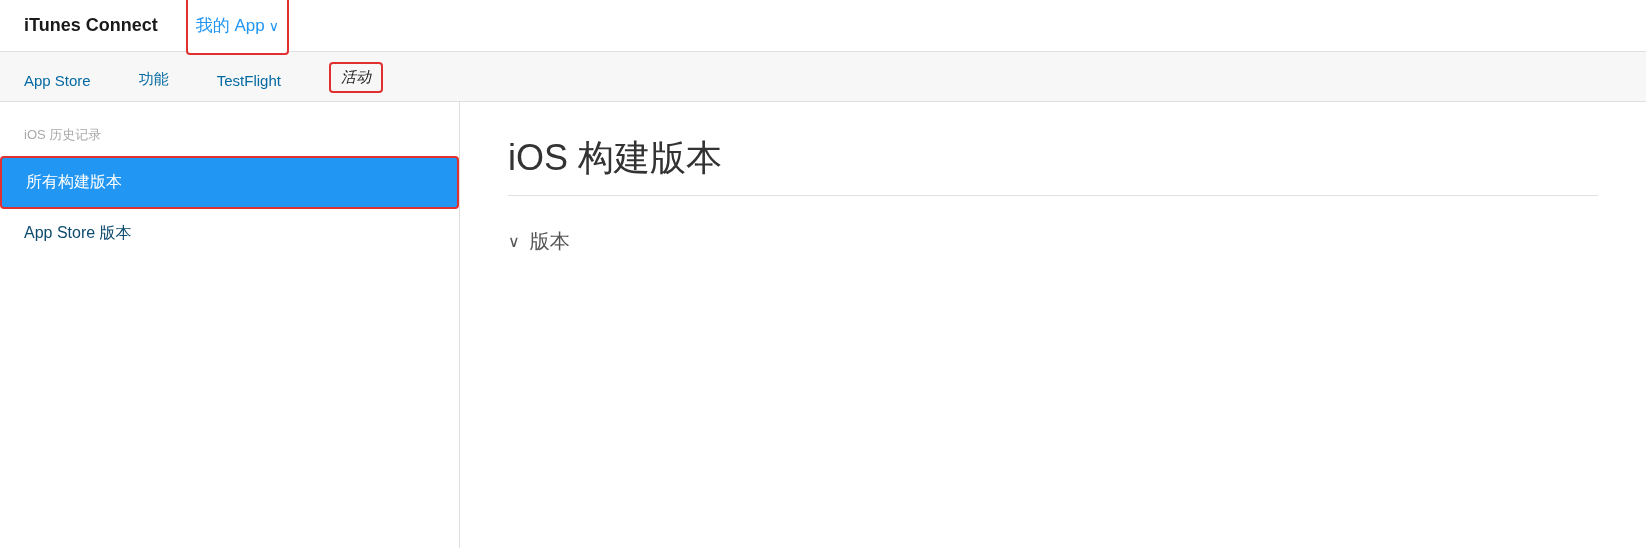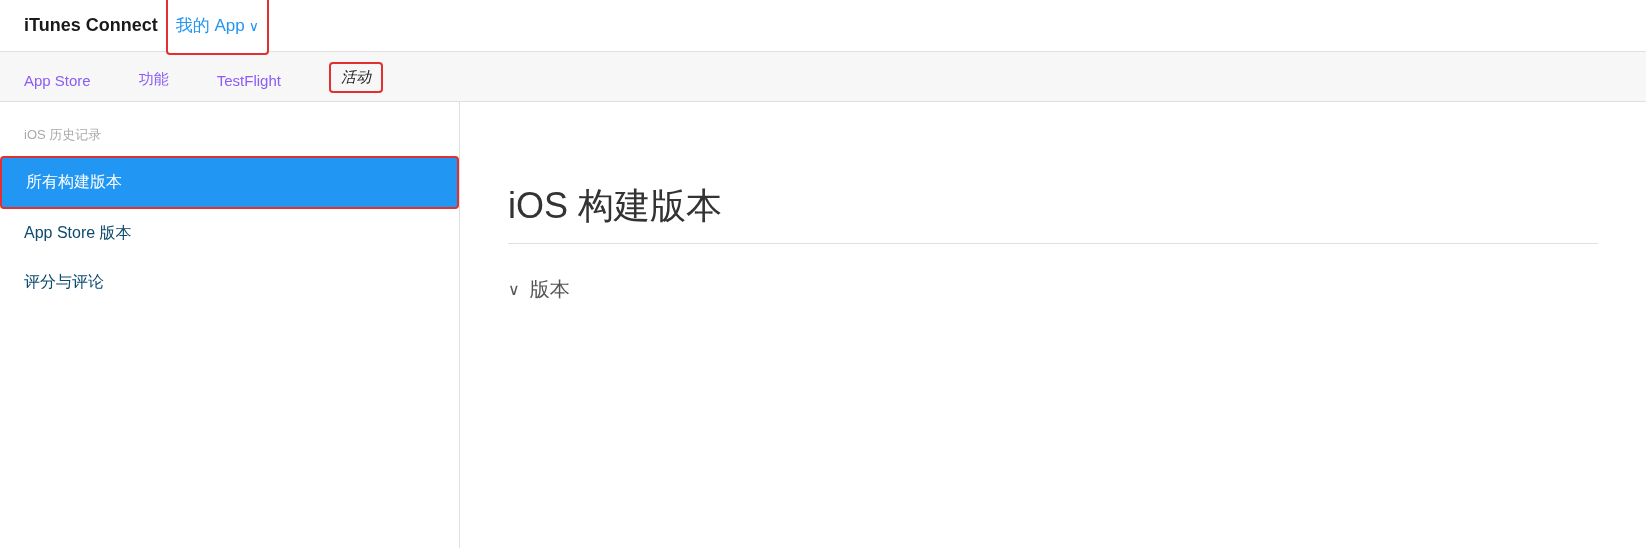--- a/index.html
+++ b/index.html
@@ -17,20 +17,21 @@
     }
 
     
     .top-header {
       display: flex;
       align-items: center;
       padding: 0 24px;
       height: 52px;
       background: #fff;
       border-bottom: 1px solid #e0e0e0;
+      gap: 20px;
     }
 
     .app-brand {
       font-size: 18px;
       font-weight: 700;
       color: #1a1a1a;
       margin-right: 8px;
       white-space: nowrap;
     }
 
@@ -59,21 +60,21 @@
       align-items: flex-end;
       padding: 0 24px;
       height: 50px;
       background: #f7f7f7;
       border-bottom: 1px solid #e0e0e0;
       gap: 48px;
     }
 
     .tab-item {
       font-size: 15px;
-      color: #8b5cf6;
+      color: #0369a1;
       cursor: pointer;
       padding-bottom: 12px;
       white-space: nowrap;
       position: relative;
     }
 
     .tab-item.active {
       color: #1a1a1a;
     }
 
@@ -149,21 +150,20 @@
       flex: 1;
       padding: 32px 48px;
       background: #fff;
     }
 
     .content-title {
       font-size: 36px;
       font-weight: 400;
       color: #333;
       margin-bottom: 12px;
-      margin-top: 48px;
     }
 
     .content-subtitle {
       font-size: 15px;
       color: #888;
       margin-bottom: 32px;
     }
 
     .content-divider {
       border: none;
@@ -213,23 +213,20 @@
 <div class="main-content">
 
   <aside class="sidebar">
     <div class="sidebar-section-label">iOS 历史记录</div>
     <div class="sidebar-item active">
       <span>所有构建版本</span>
     </div>
     <div class="sidebar-item normal">
       <span>App Store 版本</span>
     </div>
-    <div class="sidebar-item normal">
-      <span>评分与评论</span>
-    </div>
   </aside>
 
   <main class="content-panel">
     <h1 class="content-title">iOS 构建版本</h1>
     <hr class="content-divider">
     <div class="section-header">
       <span class="chevron-icon">∨</span>
       <span>版本</span>
     </div>
   </main>

